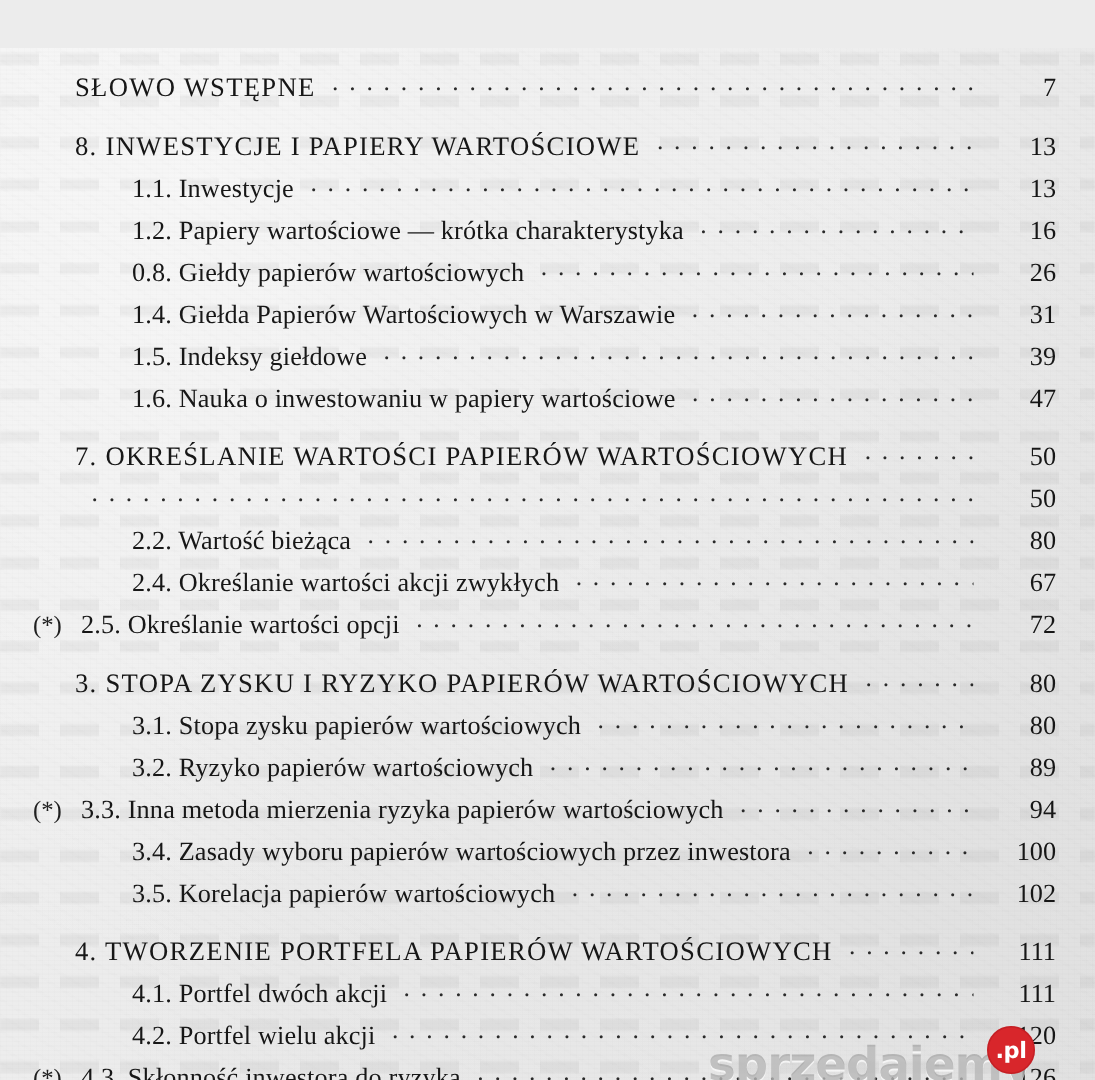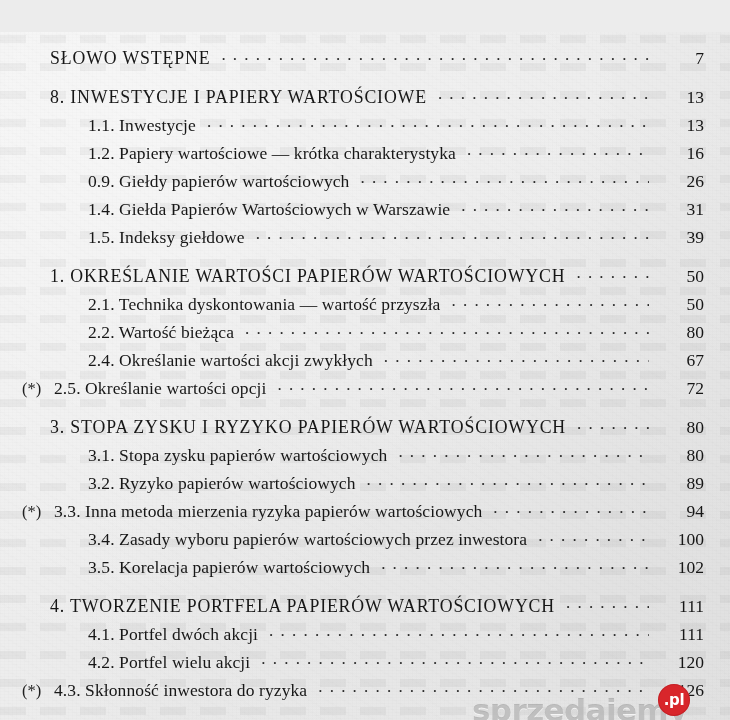--- a/index.html
+++ b/index.html
@@ -206,46 +206,51 @@
       <span class="page-num">13</span>
     </div>
     <div class="entry level-sub">
       <span class="marker"></span>
       <span class="label">1.2. Papiery wartościowe — krótka charakterystyka</span>
       <span class="leader"></span>
       <span class="page-num">16</span>
     </div>
     <div class="entry level-sub">
       <span class="marker"></span>
-      <span class="label">0.9. Giełdy papierów wartościowych</span>
+      <span class="label">0.8. Giełdy papierów wartościowych</span>
       <span class="leader"></span>
       <span class="page-num">26</span>
     </div>
     <div class="entry level-sub">
       <span class="marker"></span>
       <span class="label">1.4. Giełda Papierów Wartościowych w Warszawie</span>
       <span class="leader"></span>
       <span class="page-num">31</span>
     </div>
     <div class="entry level-sub">
       <span class="marker"></span>
       <span class="label">1.5. Indeksy giełdowe</span>
       <span class="leader"></span>
       <span class="page-num">39</span>
     </div>
+    <div class="entry level-sub">
+      <span class="marker"></span>
+      <span class="label">1.6. Nauka o inwestowaniu w papiery wartościowe</span>
+      <span class="leader"></span>
+      <span class="page-num">47</span>
+    </div>
 
     <div class="entry level-chapter gap-before">
       <span class="marker"></span>
-      <span class="label">1. OKREŚLANIE WARTOŚCI PAPIERÓW WARTOŚCIOWYCH</span>
+      <span class="label">7. OKREŚLANIE WARTOŚCI PAPIERÓW WARTOŚCIOWYCH</span>
       <span class="leader"></span>
       <span class="page-num">50</span>
     </div>
     <div class="entry level-sub">
       <span class="marker"></span>
-      <span class="label">2.1. Technika dyskontowania — wartość przyszła</span>
       <span class="leader"></span>
       <span class="page-num">50</span>
     </div>
     <div class="entry level-sub">
       <span class="marker"></span>
       <span class="label">2.2. Wartość bieżąca</span>
       <span class="leader"></span>
       <span class="page-num">80</span>
     </div>
     <div class="entry level-sub">

